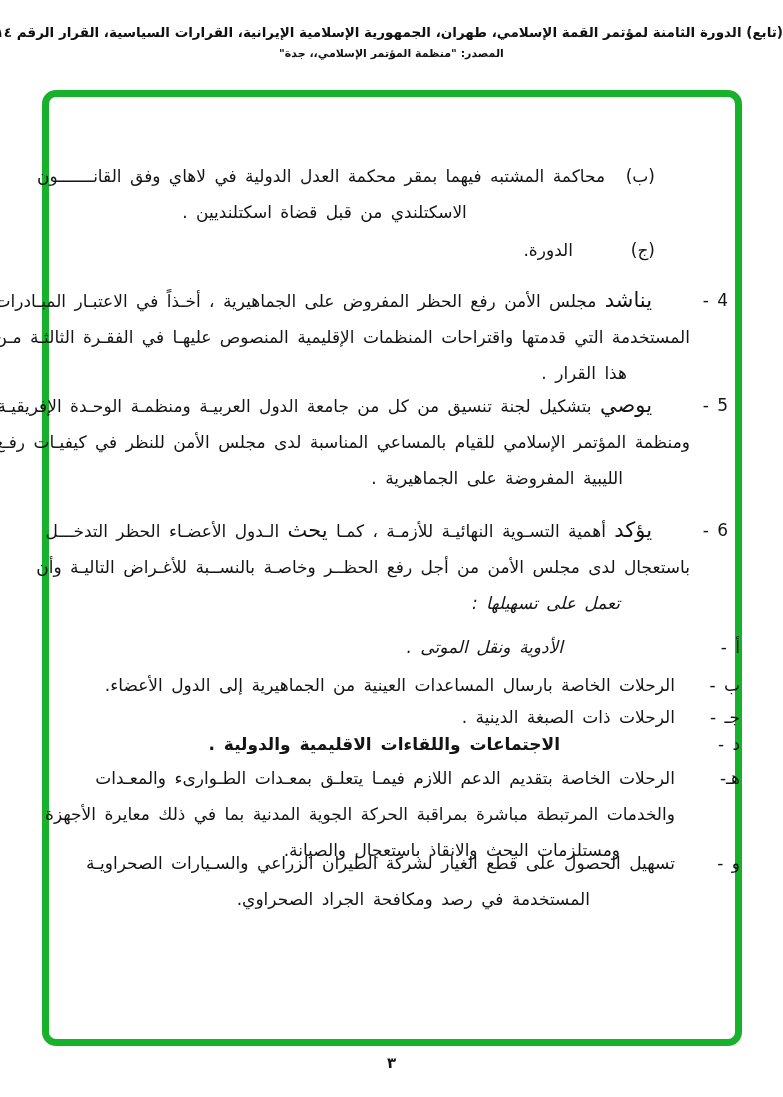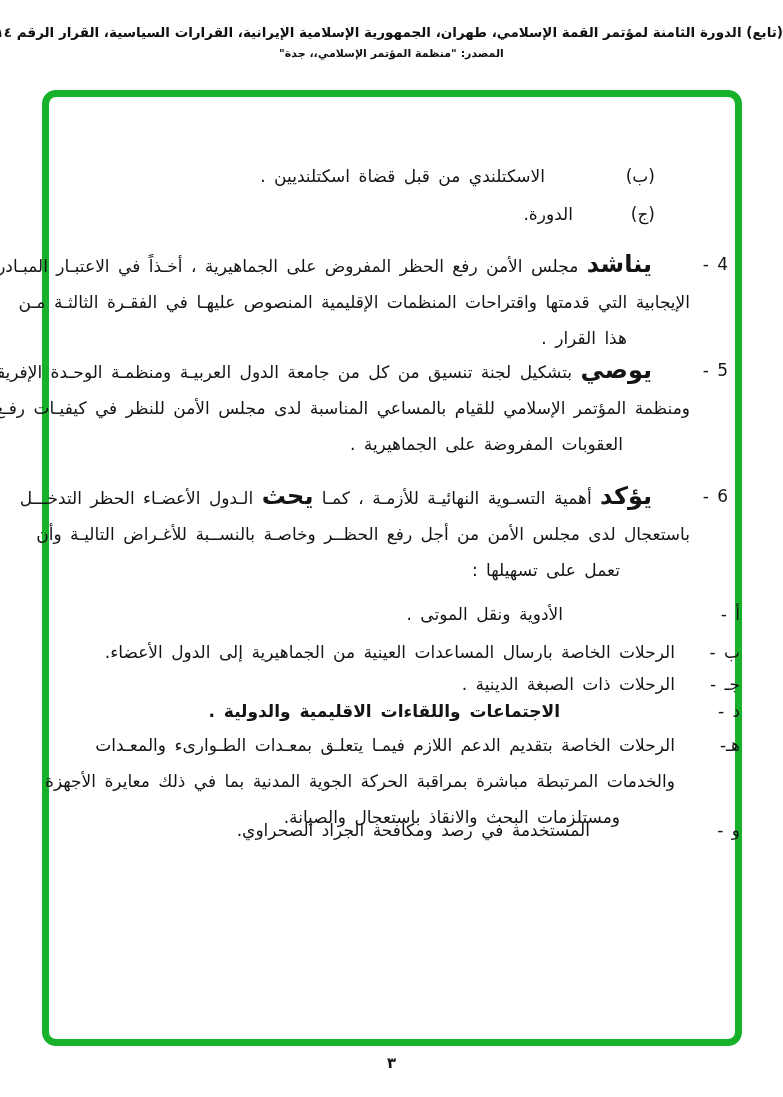--- a/index.html
+++ b/index.html
@@ -28,33 +28,33 @@
   }
   .block{position:relative;}
   .marker{position:absolute;top:0;white-space:nowrap;}
   .ln{text-align:right;white-space:nowrap;overflow:visible;}
   
   .clause{padding-right:85px;}
   .clause .marker{right:35px;}
   
   .item .marker{right:-38px;}
   .item .first{text-indent:38px;}
-  .lead{font-weight:bold;font-size:24px;letter-spacing:.5px;}
+  .lead{font-weight:normal;font-size:21px;letter-spacing:.5px;}
   
   .sub{padding-right:15px;}
   .sub .marker{right:-50px;}
   
   .ind32{padding-right:32px;}
   .ind55{padding-right:55px;}
-  .ind60{padding-right:60px;}
+  .ind60{padding-right:60px;text-align:center;}
   .ind63{padding-right:63px;text-align:right;}
   .ind67{padding-right:67px;}
-  .ind70{padding-right:70px;}
+  .ind70{padding-right:70px;font-style:italic;}
   .ind85{padding-right:85px;}
-  .ind112{padding-right:112px;}
+  .ind112{padding-right:112px;font-style:italic;}
   .ind115{padding-right:115px;font-weight:bold;}
   
   .mt-clause-j{margin-top:2px;}
   .mt-item4{margin-top:14px;}
   .mt-item5{margin-top:-4px;}
   .mt-item6{margin-top:16px;}
   .mt-sub-a{margin-top:8px;}
   .mt-sub-b{margin-top:2px;}
   .mt-sub-jim{margin-top:-4px;}
   .mt-sub-dal{margin-top:-9px;}
@@ -72,40 +72,41 @@
 <div class="doc-header">
   <div class="h1">(تابع) الدورة الثامنة لمؤتمر القمة الإسلامي، طهران، الجمهورية الإسلامية الإيرانية، القرارات السياسية، القرار الرقم ٨/١٤-س(ق.إ)</div>
   <div class="h2">المصدر:  "منظمة المؤتمر الإسلامي،، جدة"</div>
 </div>
 
 <div class="green-box">
   <div class="content">
 
     <div class="block clause">
       <span class="marker">(ب)</span>
+      <div class="ln">محاكمة المشتبه فيهما بمقر محكمة العدل الدولية في لاهاي وفق القانـــــــون</div>
       <div class="ln ind60">الاسكتلندي من قبل قضاة اسكتلنديين .</div>
     </div>
 
     <div class="block clause mt-clause-j">
       <span class="marker">(ج)</span>
       <div class="ln ind32">الدورة.</div>
     </div>
 
     <div class="block item mt-item4">
       <span class="marker">4 -</span>
       <div class="ln first"><span class="lead">يناشد</span> <span>مجلس الأمن رفع الحظر المفروض على الجماهيرية ، أخـذاً في الاعتبـار المبـادرات</span></div>
-      <div class="ln">الإيجابية التي قدمتها واقتراحات المنظمات الإقليمية المنصوص عليهـا في الفقـرة الثالثـة مـن</div>
+      <div class="ln">المستخدمة التي قدمتها واقتراحات المنظمات الإقليمية المنصوص عليهـا في الفقـرة الثالثـة مـن</div>
       <div class="ln ind63">هذا القرار .</div>
     </div>
 
     <div class="block item mt-item5">
       <span class="marker">5 -</span>
       <div class="ln first"><span class="lead">يوصي</span> <span>بتشكيل لجنة تنسيق من كل من جامعة الدول العربيـة ومنظمـة الوحـدة الإفريقيـة</span></div>
       <div class="ln">ومنظمة المؤتمر الإسلامي للقيام بالمساعي المناسبة لدى مجلس الأمن للنظر في كيفيـات رفـع</div>
-      <div class="ln ind67">العقوبات المفروضة على الجماهيرية .</div>
+      <div class="ln ind67">الليبية المفروضة على الجماهيرية .</div>
     </div>
 
     <div class="block item mt-item6">
       <span class="marker">6 -</span>
       <div class="ln first"><span class="lead">يؤكد</span> <span>أهمية التسـوية النهائيـة للأزمـة ، كمـا</span> <span class="lead">يحث</span> <span>الـدول الأعضـاء الحظر التدخـــل</span></div>
       <div class="ln">باستعجال لدى مجلس الأمن من أجل رفع الحظــر وخاصـة بالنســبة للأغـراض التاليـة وأن</div>
       <div class="ln ind70">تعمل على تسهيلها :</div>
     </div>
 
     <div class="block sub mt-sub-a">
@@ -130,19 +131,20 @@
 
     <div class="block sub mt-sub-ha">
       <span class="marker">هـ-</span>
       <div class="ln">الرحلات الخاصة بتقديم الدعم اللازم فيمـا يتعلـق بمعـدات الطـوارىء والمعـدات</div>
       <div class="ln">والخدمات المرتبطة مباشرة بمراقبة الحركة الجوية المدنية بما في ذلك معايرة  الأجهزة</div>
       <div class="ln ind55">ومستلزمات البحث والانقاذ باستعجال والصيانة.</div>
     </div>
 
     <div class="block sub mt-sub-waw">
       <span class="marker">و -</span>
+      <div class="ln">تسهيل الحصول على قطع الغيار لشركة الطيران الزراعي والسـيارات الصحراويـة</div>
       <div class="ln ind85">المستخدمة في رصد ومكافحة الجراد الصحراوي.</div>
     </div>
 
   </div>
 </div>
 
 <div class="page-number">٣</div>
 
 </body></html>

